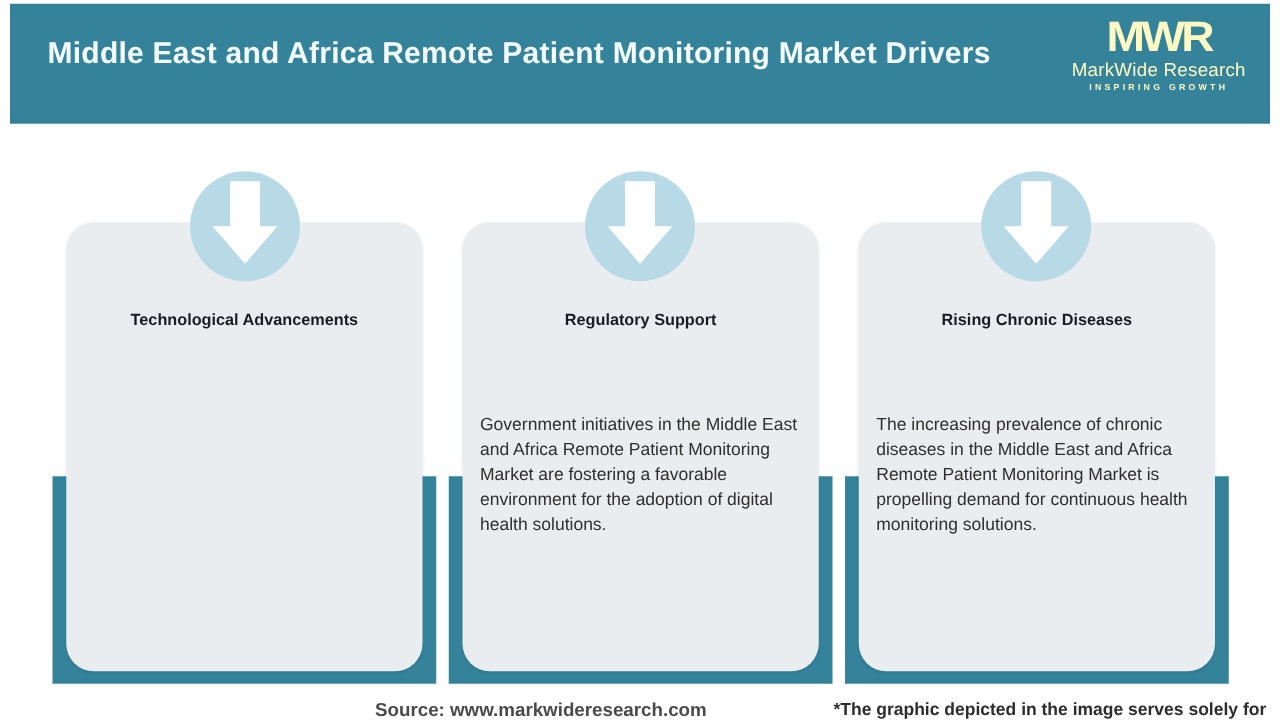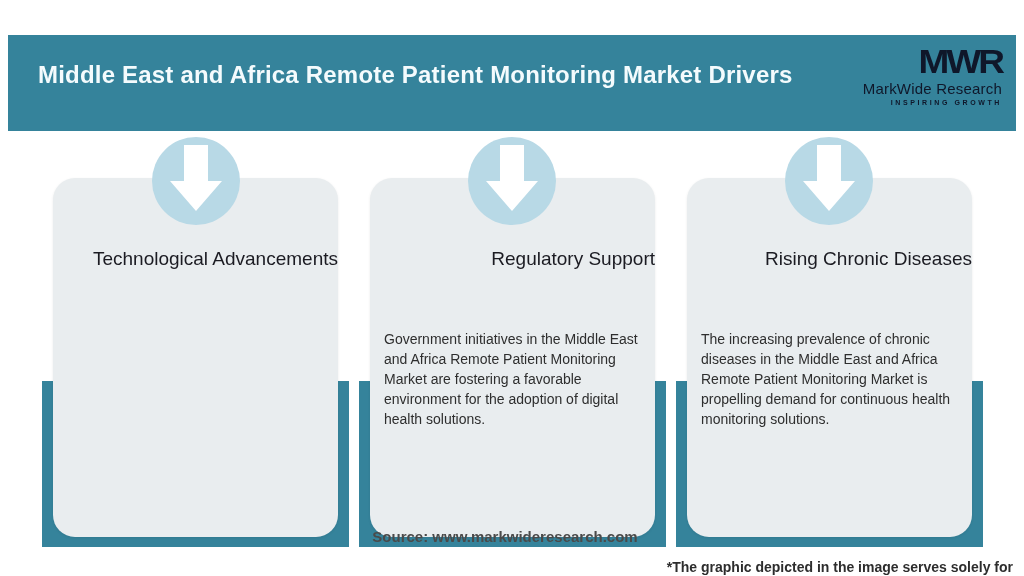--- a/index.html
+++ b/index.html
@@ -11,30 +11,29 @@
   :root{
     --teal:#35839b;
     --card-bg:#e9edef;
     --circle:#b8d9e6;
     --ink:#1b1b22;
   }
   
   .header{
     position:absolute;left:8px;top:3px;width:1008px;height:96px;
     background:var(--teal);
-    margin-top:32px;
   }
   .header-title{
     position:absolute;left:30px;top:26px;
     font-size:24px;font-weight:bold;color:#f4fbfd;
     letter-spacing:0.2px;white-space:nowrap;
   }
   .logo{
-    position:absolute;right:14px;top:8px;width:150px;text-align:right;
-    color:#0f172a;line-height:1;
+    position:absolute;right:14px;top:8px;width:150px;text-align:center;
+    color:#fef9c3;line-height:1;
   }
   .logo-monogram{
     font-size:37px;font-weight:bold;letter-spacing:-3px;
     transform:scaleY(0.92);display:inline-block;
   }
   .logo-name{font-size:15px;font-weight:normal;margin-top:1px;letter-spacing:0.2px;}
   .logo-tagline{font-size:7px;font-weight:bold;letter-spacing:2.6px;margin-top:3px;}
   
   .backing{
     position:absolute;top:381px;height:166px;width:307px;
@@ -47,30 +46,30 @@
     box-shadow:0 1px 3px rgba(0,0,0,0.08);
   }
   .card.c0{left:53px;} .card.c1{left:370px;} .card.c2{left:687px;}
   .circle{
     position:absolute;top:137px;width:88px;height:88px;border-radius:50%;
     background:var(--circle);
   }
   .circle.p0{left:152px;} .circle.p1{left:468px;} .circle.p2{left:785px;}
   .circle svg{position:absolute;left:0;top:0;}
   .card-title{
-    position:absolute;top:70px;left:0;width:100%;text-align:right;
-    font-size:19px;font-weight:normal;color:var(--ink);
+    position:absolute;top:70px;left:0;width:100%;text-align:center;
+    font-size:13px;font-weight:bold;color:var(--ink);
   }
   .card-body{
     position:absolute;top:152px;left:14px;width:254px;
     font-size:14px;line-height:1.42;color:#2e2e2e;text-align:left;
   }
   
   .source{
-    position:absolute;left:300px;top:528px;width:410px;text-align:center;
+    position:absolute;left:300px;top:560px;width:410px;
     font-size:15px;font-weight:bold;color:#4a4a4a;
   }
   .disclaimer{
     position:absolute;right:11px;top:559px;width:420px;text-align:right;
     font-size:14px;font-weight:600;color:#2d2d2d;
   }
 </style>
 </head>
 <body>
 

